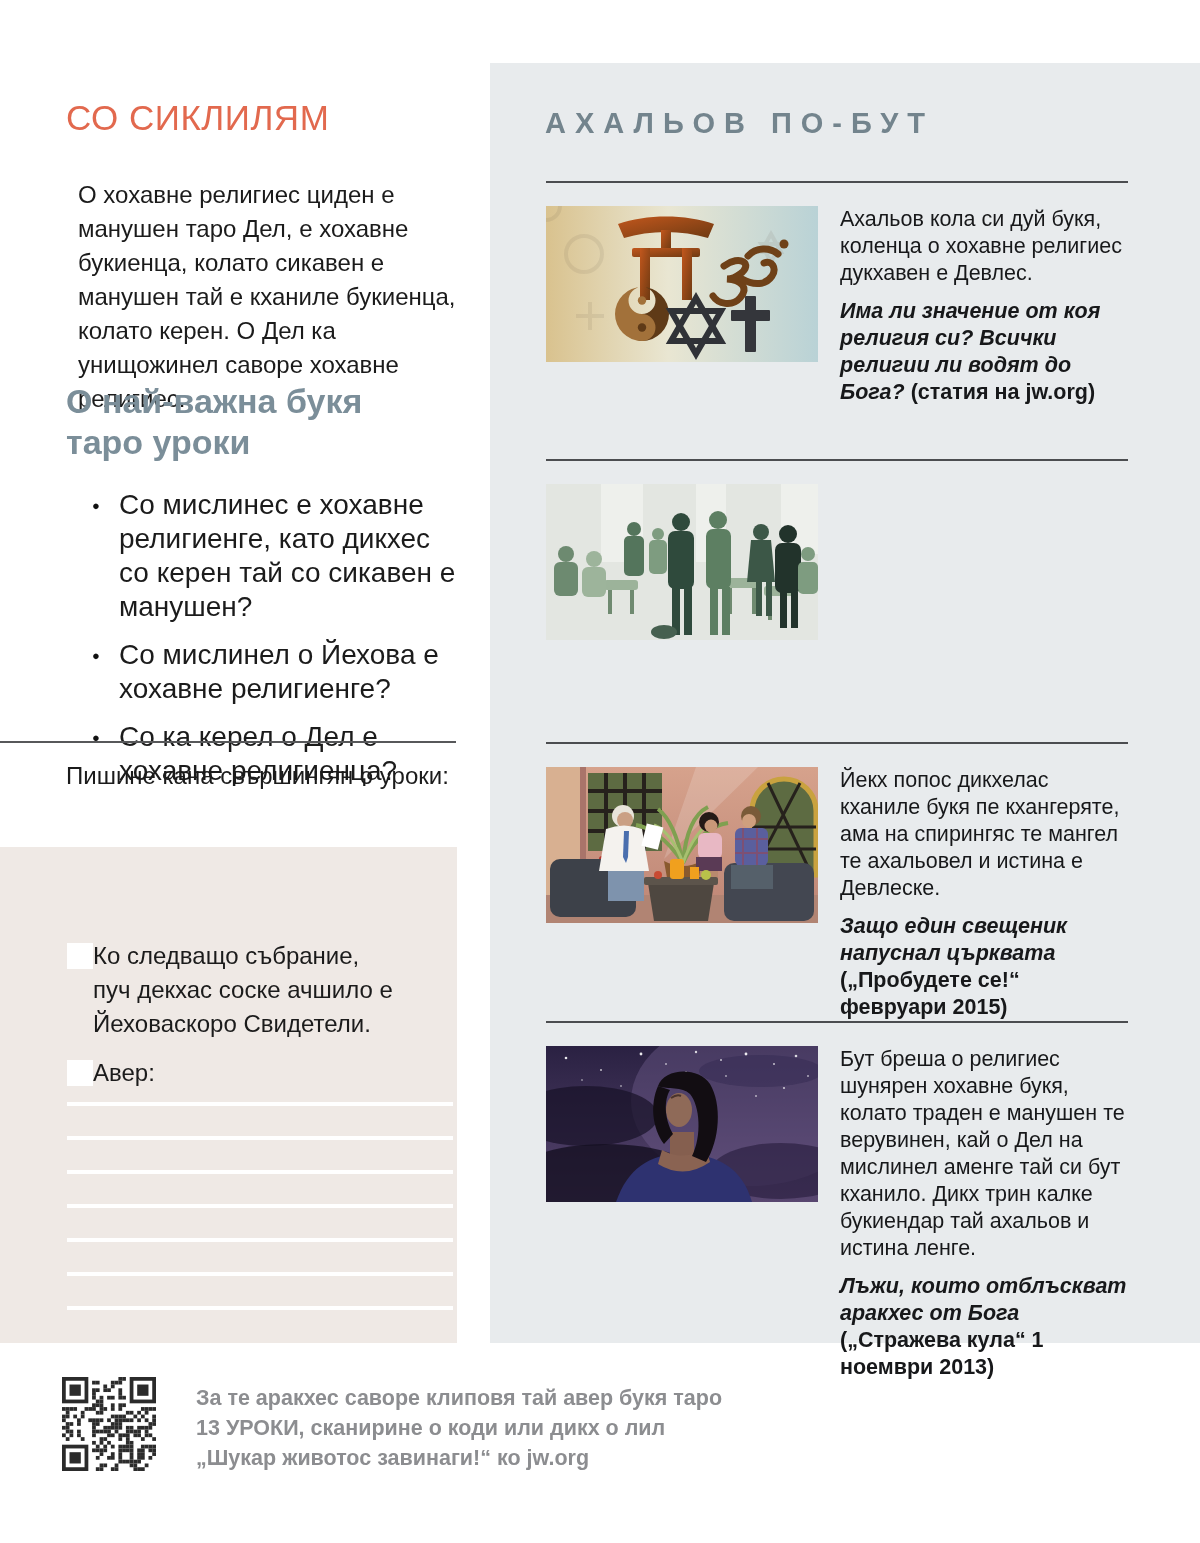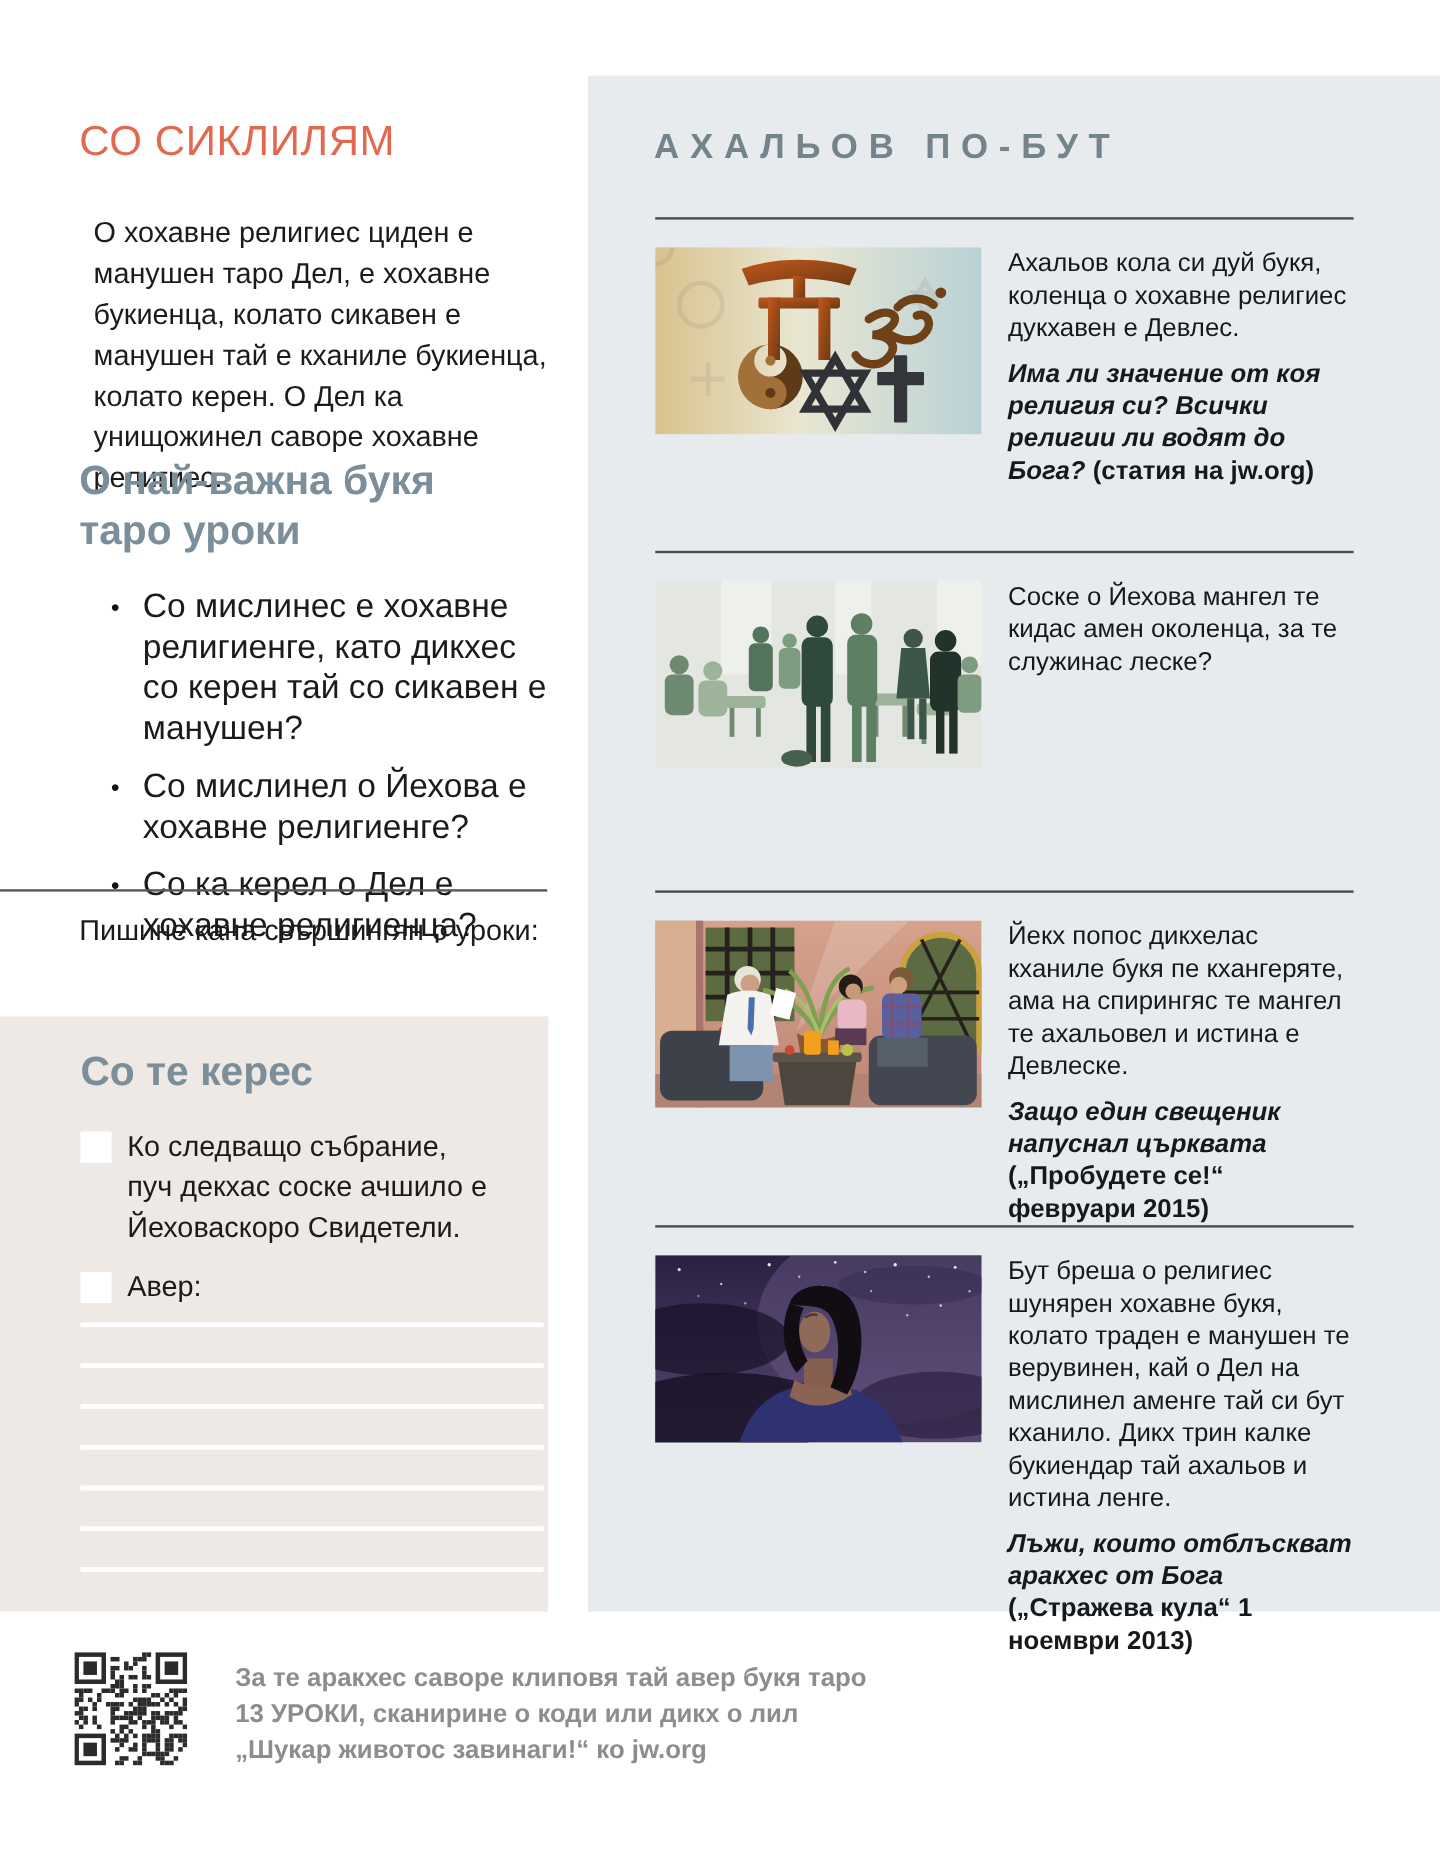--- a/index.html
+++ b/index.html
@@ -12,21 +12,21 @@
   .intro{position:absolute;left:66px;top:166px;width:396px;margin:12px;font-size:24px;line-height:34px;}
   .lessons-title{position:absolute;left:66px;top:381px;width:340px;margin:0;font-size:34px;line-height:41px;font-weight:700;color:#7b8e99;}
   .questions{position:absolute;left:92px;top:488px;width:370px;margin:0;padding:0;list-style:none;font-size:28px;line-height:34px;}
   .questions li{position:relative;padding-left:27px;margin-bottom:14px;}
   .questions li::before{content:"●";position:absolute;left:0;top:1px;font-size:13px;line-height:34px;color:#111;}
   .left-divider{position:absolute;left:0;top:741px;width:456px;height:2px;background:#57585a;border:none;margin:0;}
   .write-prompt{position:absolute;left:66px;top:762px;margin:0;font-size:24px;}
   
   .todo-box{position:absolute;left:0;top:847px;width:457px;height:496px;background:#efe9e5;}
   .todo-title{position:absolute;left:67px;top:27px;margin:0;font-size:34px;font-weight:700;color:#7b8e99;}
-  .todo-item{position:absolute;left:67px;display:flex;gap:13px;}
+  .todo-item{position:absolute;left:67px;display:flex;}
   .todo-item.first{top:92px;}
   .todo-item.second{top:209px;justify-content:flex-end;}
   .checkbox{width:26px;height:26px;background:#ffffff;flex:none;margin-top:4px;}
   .todo-text{margin:0;font-size:24px;line-height:34px;width:300px;}
   .write-lines{position:absolute;left:67px;top:255px;width:386px;}
   .write-line{width:386px;height:4px;background:#ffffff;margin-bottom:30px;}
   
   .right-panel{position:absolute;left:490px;top:63px;width:710px;height:1280px;background:#e8ebed;}
   .panel-title{position:absolute;left:55px;top:44px;margin:0;font-size:29px;font-weight:700;letter-spacing:9px;color:#73848d;}
   .entry{position:absolute;left:56px;width:582px;border-top:2px solid #4b4d50;padding-top:23px;display:flex;gap:22px;}
@@ -60,21 +60,20 @@
     <li>Со мислинес е хохавне религиенге, като дикхес со керен тай со сикавен е манушен?</li>
     <li>Со мислинел о Йехова е хохавне религиенге?</li>
     <li>Со ка керел о Дел е хохавне религиенца?</li>
   </ul>
 
   <div class="left-divider"></div>
 
   <p class="write-prompt">Пишине кана свършингян о уроки:</p>
 
   <section class="todo-box">
-    <h2 class="todo-title">Со те керес</h2>
 
     <div class="todo-item first">
       <span class="checkbox"></span>
       <p class="todo-text">Ко следващо събрание, пуч декхас соске ачшило е Йеховаскоро Свидетели.</p>
     </div>
 
     <div class="todo-item second">
       <span class="checkbox"></span>
       <p class="todo-text">Авер:</p>
     </div>
@@ -213,21 +212,20 @@
               <rect x="245" y="108" width="7" height="36"></rect>
           </g>
           <g fill="#7e9c80">
             <circle cx="262" cy="70" r="7"></circle>
               <rect x="252" y="78" width="20" height="32" rx="5"></rect>
           </g>
           <ellipse cx="118" cy="148" rx="13" ry="7" fill="#46604f"></ellipse>
         </svg>
       </div>
       <div class="entry-text">
-        <p class="lead">Соске о Йехова мангел те кидас амен околенца, за те служинас леске?</p>
       </div>
     </div>
 
     <div class="entry e3">
       <div class="entry-image">
         <svg viewBox="0 0 272 156">
           <defs>
             <linearGradient id="gw" x1="0" y1="0" x2="0" y2="1">
               <stop offset="0" stop-color="#d6a28c"></stop>
                 <stop offset="1" stop-color="#bd8575"></stop>

